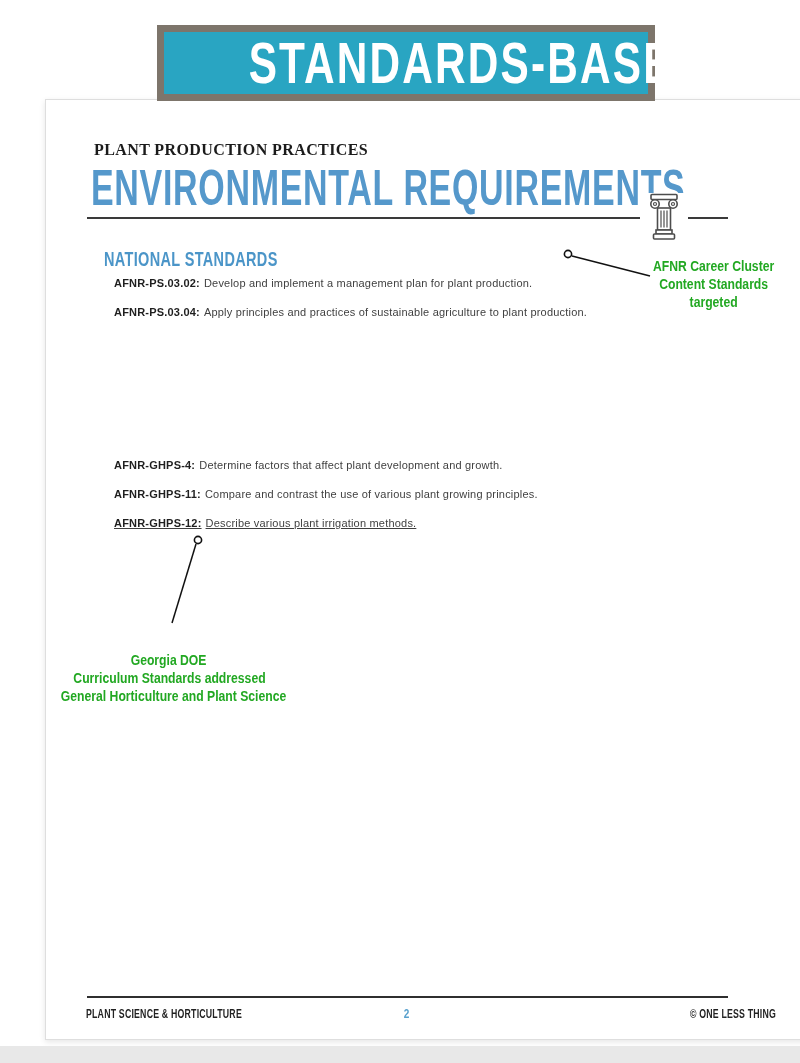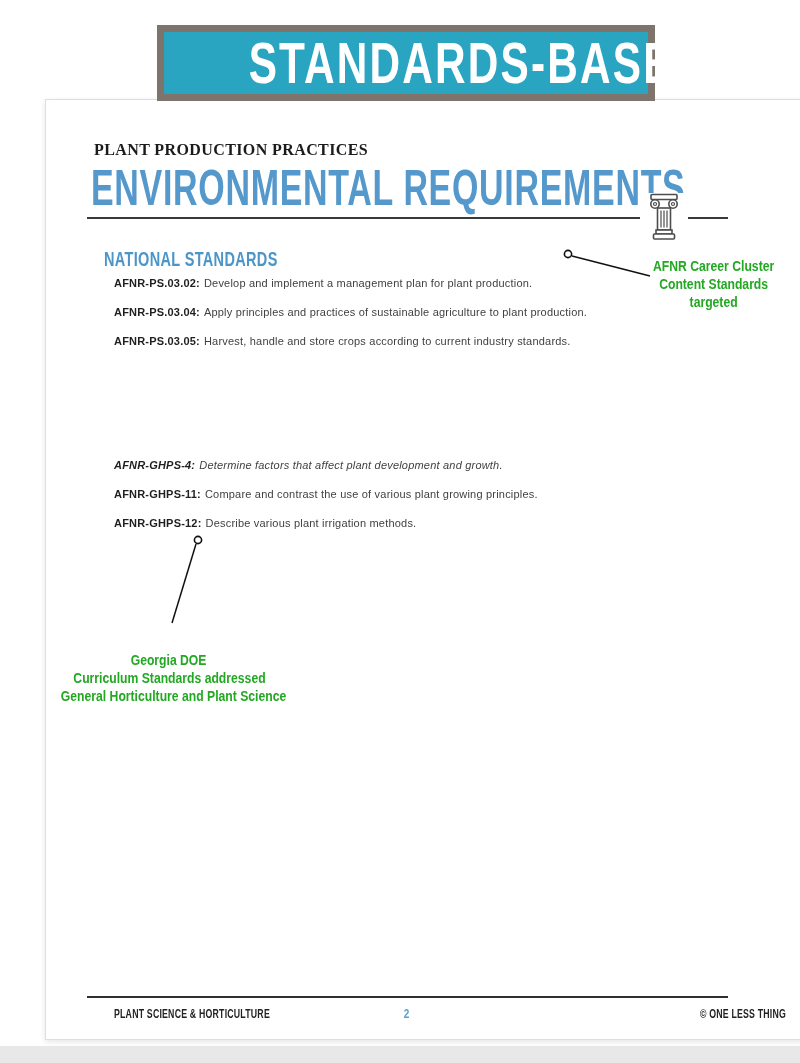--- a/index.html
+++ b/index.html
@@ -51,48 +51,48 @@
     letter-spacing:0.5px;transform:scaleX(0.69);transform-origin:left center;
   }
   #heading-national{top:144px;text-align:right;}
   #heading-georgia{top:328px;}
 
   
   .std-item{position:absolute;left:68px;font-size:11px;line-height:15px;color:#3f3f3f;letter-spacing:0.2px;white-space:nowrap;}
   .std-item .code{font-weight:bold;color:#1f1f1f;}
   .std-item .txt{margin-left:4px;}
   #item-0-0{top:176px;} #item-0-1{top:205px;} #item-0-2{top:234px;}
-  #item-1-0{top:358px;font-style:italic;} #item-1-1{top:387px;} #item-1-2{top:416px;}
+  #item-1-0{top:358px;} #item-1-1{top:387px;} #item-1-2{top:416px;text-decoration:underline;}
 
   
   .annotation{position:absolute;color:#22a822;font-weight:bold;text-align:center;}
   .annotation .line{display:block;}
   .annotation .line span{
     display:inline-block;font-size:14px;line-height:15.5px;
     transform:scaleX(0.87);transform-origin:center center;white-space:nowrap;
   }
   #annotation-afnr{left:578px;top:157px;width:180px;}
   #annotation-georgia{left:-2px;top:527px;width:250px;margin-top:24px;}
   #annotation-georgia .line span{line-height:16px;}
 
   
   .callouts{position:absolute;left:0;top:0;width:724px;height:941px;pointer-events:none;z-index:3;}
 
   
   .footer-rule{position:absolute;left:41px;top:896px;width:641px;height:2px;background:#2f2f2f;}
-  .footer-left{position:absolute;left:40px;top:904px;margin-left:28px;}
+  .footer-left{position:absolute;left:40px;top:904px;}
   .footer-left .condensed{
     font-weight:bold;font-size:12.5px;color:#222222;letter-spacing:0.3px;
     transform:scaleX(0.70);transform-origin:left center;
   }
   .footer-page{position:absolute;left:340px;top:904px;width:40px;text-align:center;}
   .footer-page .condensed{
     font-weight:bold;font-size:12.5px;color:#58a0cd;transform:scaleX(0.80);transform-origin:center;
   }
-  .footer-right{position:absolute;right:46px;top:904px;text-align:right;}
+  .footer-right{position:absolute;right:56px;top:904px;text-align:right;}
   .footer-right .condensed{
     font-weight:bold;font-size:12.5px;color:#222222;letter-spacing:0.3px;
     transform:scaleX(0.70);transform-origin:right center;
   }
 
   
   .bottom-strip{position:absolute;left:0;top:1046px;width:800px;height:17px;background:#e8e8e8;}
 </style>
 </head>
 <body>
@@ -126,23 +126,20 @@
   </div>
 
   <h2 class="sec-heading" id="heading-national"><span class="condensed">NATIONAL STANDARDS</span></h2>
 
   <div class="std-item" id="item-0-0">
     <span class="code">AFNR-PS.03.02:</span><span class="txt">Develop and implement a management plan for plant production.</span>
   </div>
   <div class="std-item" id="item-0-1">
     <span class="code">AFNR-PS.03.04:</span><span class="txt">Apply principles and practices of sustainable agriculture to plant production.</span>
   </div>
-  <div class="std-item" id="item-0-2">
-    <span class="code">AFNR-PS.03.05:</span><span class="txt">Harvest, handle and store crops according to current industry standards.</span>
-  </div>
 
 
   <div class="std-item" id="item-1-0">
     <span class="code">AFNR-GHPS-4:</span><span class="txt">Determine factors that affect plant development and growth.</span>
   </div>
   <div class="std-item" id="item-1-1">
     <span class="code">AFNR-GHPS-11:</span><span class="txt">Compare and contrast the use of various plant growing principles.</span>
   </div>
   <div class="std-item" id="item-1-2">
     <span class="code">AFNR-GHPS-12:</span><span class="txt">Describe various plant irrigation methods.</span>

